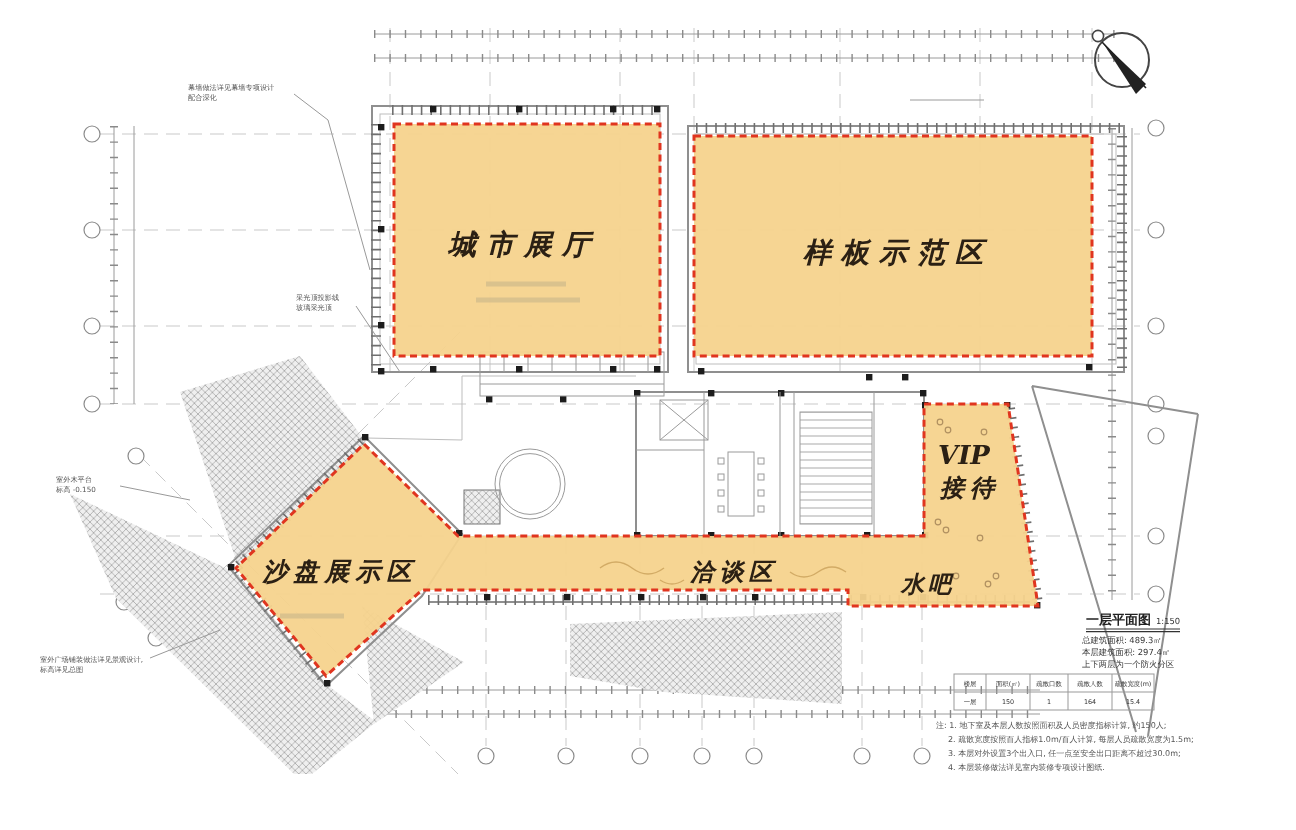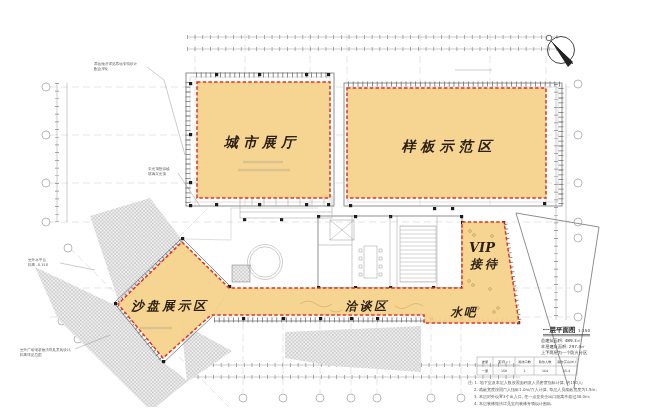--- a/index.html
+++ b/index.html
@@ -1,17 +1,17 @@
 <!DOCTYPE html>
 <html><head>
 <meta charset="utf-8">
 <style>
   html,body{margin:0;padding:0;background:#fff;}
   #stage{position:relative;width:648px;height:387px;background:#ffffff;overflow:hidden;
-         font-family:"DejaVu Sans","Liberation Sans",sans-serif;margin-top:20px;}
+         font-family:"DejaVu Sans","Liberation Sans",sans-serif;}
   svg{display:block;}
   .gridline{stroke:#c9c9c9;stroke-width:0.5;stroke-dasharray:7 4;fill:none;}
   .dim{stroke:#9a9a9a;stroke-width:0.5;fill:none;}
   .tick{stroke:#8a8a8a;stroke-width:4;stroke-dasharray:0.7 7;fill:none;}
   .wall{stroke:#8f8f8f;stroke-width:1;fill:none;}
   .wall2{stroke:#bdbdbd;stroke-width:0.5;fill:none;}
   .walltick{stroke:#6f6f6f;stroke-width:5;stroke-dasharray:0.8 4.0;fill:none;}
   .bubble{stroke:#8a8a8a;stroke-width:0.6;fill:#ffffff;}
   .col{fill:#1c1c1c;}
   .zone{fill:#F5D38D;fill-opacity:0.95;stroke:#E0351F;stroke-width:1.5;stroke-dasharray:3.5 2.2;}

